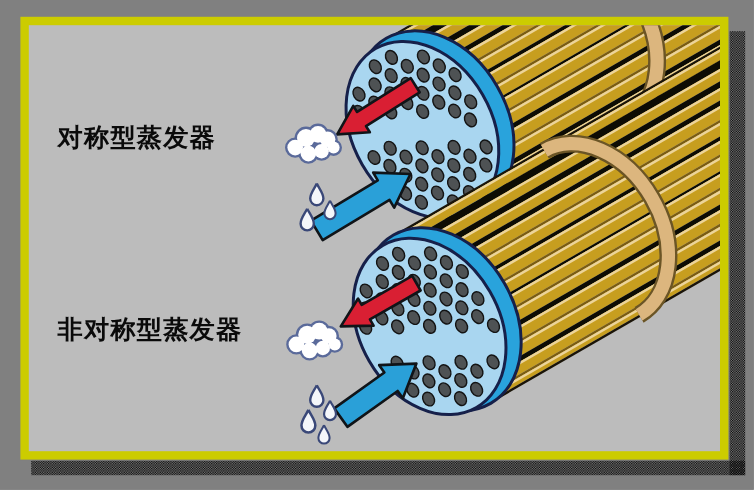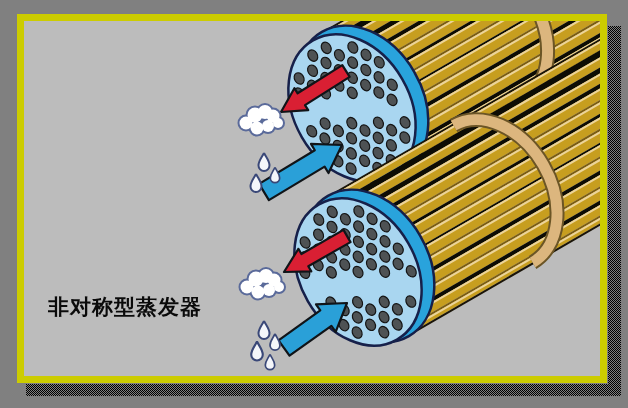--- a/index.html
+++ b/index.html
@@ -2,21 +2,21 @@
 <html><head>
 <meta charset="utf-8">
 <style>
   html,body{margin:0;padding:0;background:#808080;}
   .stage{position:relative;width:628px;height:408px;overflow:hidden;
          font-family:"DejaVu Sans","Liberation Sans",sans-serif;}
   .stage svg{position:absolute;left:0;top:0;}
   .evap-label{position:absolute;font-weight:700;font-size:21px;line-height:24px;
               letter-spacing:1px;color:#0a0a0a;white-space:nowrap;}
   .evap-label.top{left:48px;top:103px;}
-  .evap-label.bottom{left:48px;top:263px;margin-top:32px;}
+  .evap-label.bottom{left:48px;top:263px;}
 </style>
 </head>
 <body>
 
 <div class="stage">
 
   <svg width="628" height="408" viewBox="0 0 628 408">
     <defs>
       <pattern id="checker" width="2" height="2" patternUnits="userSpaceOnUse">
         <rect width="1" height="1" fill="#000"></rect>
@@ -268,15 +268,16 @@
         <path d="M0,-9 C2.5,-4 5.5,-1 5.5,3.5 A5.5,5.5 0 1 1 -5.5,3.5 C-5.5,-1 -2.5,-4 0,-9" transform="translate(264,162) scale(1)" fill="#f4f6fa" stroke="#3a4878" stroke-width="2"></path>
         <path d="M0,-9 C2.5,-4 5.5,-1 5.5,3.5 A5.5,5.5 0 1 1 -5.5,3.5 C-5.5,-1 -2.5,-4 0,-9" transform="translate(275,175) scale(0.85)" fill="#f4f6fa" stroke="#3a4878" stroke-width="2"></path>
         <path d="M0,-9 C2.5,-4 5.5,-1 5.5,3.5 A5.5,5.5 0 1 1 -5.5,3.5 C-5.5,-1 -2.5,-4 0,-9" transform="translate(256,183) scale(1)" fill="#f4f6fa" stroke="#3a4878" stroke-width="2"></path>
         <path d="M0,-9 C2.5,-4 5.5,-1 5.5,3.5 A5.5,5.5 0 1 1 -5.5,3.5 C-5.5,-1 -2.5,-4 0,-9" transform="translate(264,330) scale(1)" fill="#f4f6fa" stroke="#3a4878" stroke-width="2"></path>
         <path d="M0,-9 C2.5,-4 5.5,-1 5.5,3.5 A5.5,5.5 0 1 1 -5.5,3.5 C-5.5,-1 -2.5,-4 0,-9" transform="translate(275,342) scale(0.9)" fill="#f4f6fa" stroke="#3a4878" stroke-width="2"></path>
         <path d="M0,-9 C2.5,-4 5.5,-1 5.5,3.5 A5.5,5.5 0 1 1 -5.5,3.5 C-5.5,-1 -2.5,-4 0,-9" transform="translate(257,351) scale(1.05)" fill="#f4f6fa" stroke="#3a4878" stroke-width="2"></path>
         <path d="M0,-9 C2.5,-4 5.5,-1 5.5,3.5 A5.5,5.5 0 1 1 -5.5,3.5 C-5.5,-1 -2.5,-4 0,-9" transform="translate(270,362) scale(0.85)" fill="#f4f6fa" stroke="#3a4878" stroke-width="2"></path>
       </g>
   </svg>
 
+  <div class="evap-label top">对称型蒸发器</div>
   <div class="evap-label bottom">非对称型蒸发器</div>
 
 </div>
 
 </body></html>

